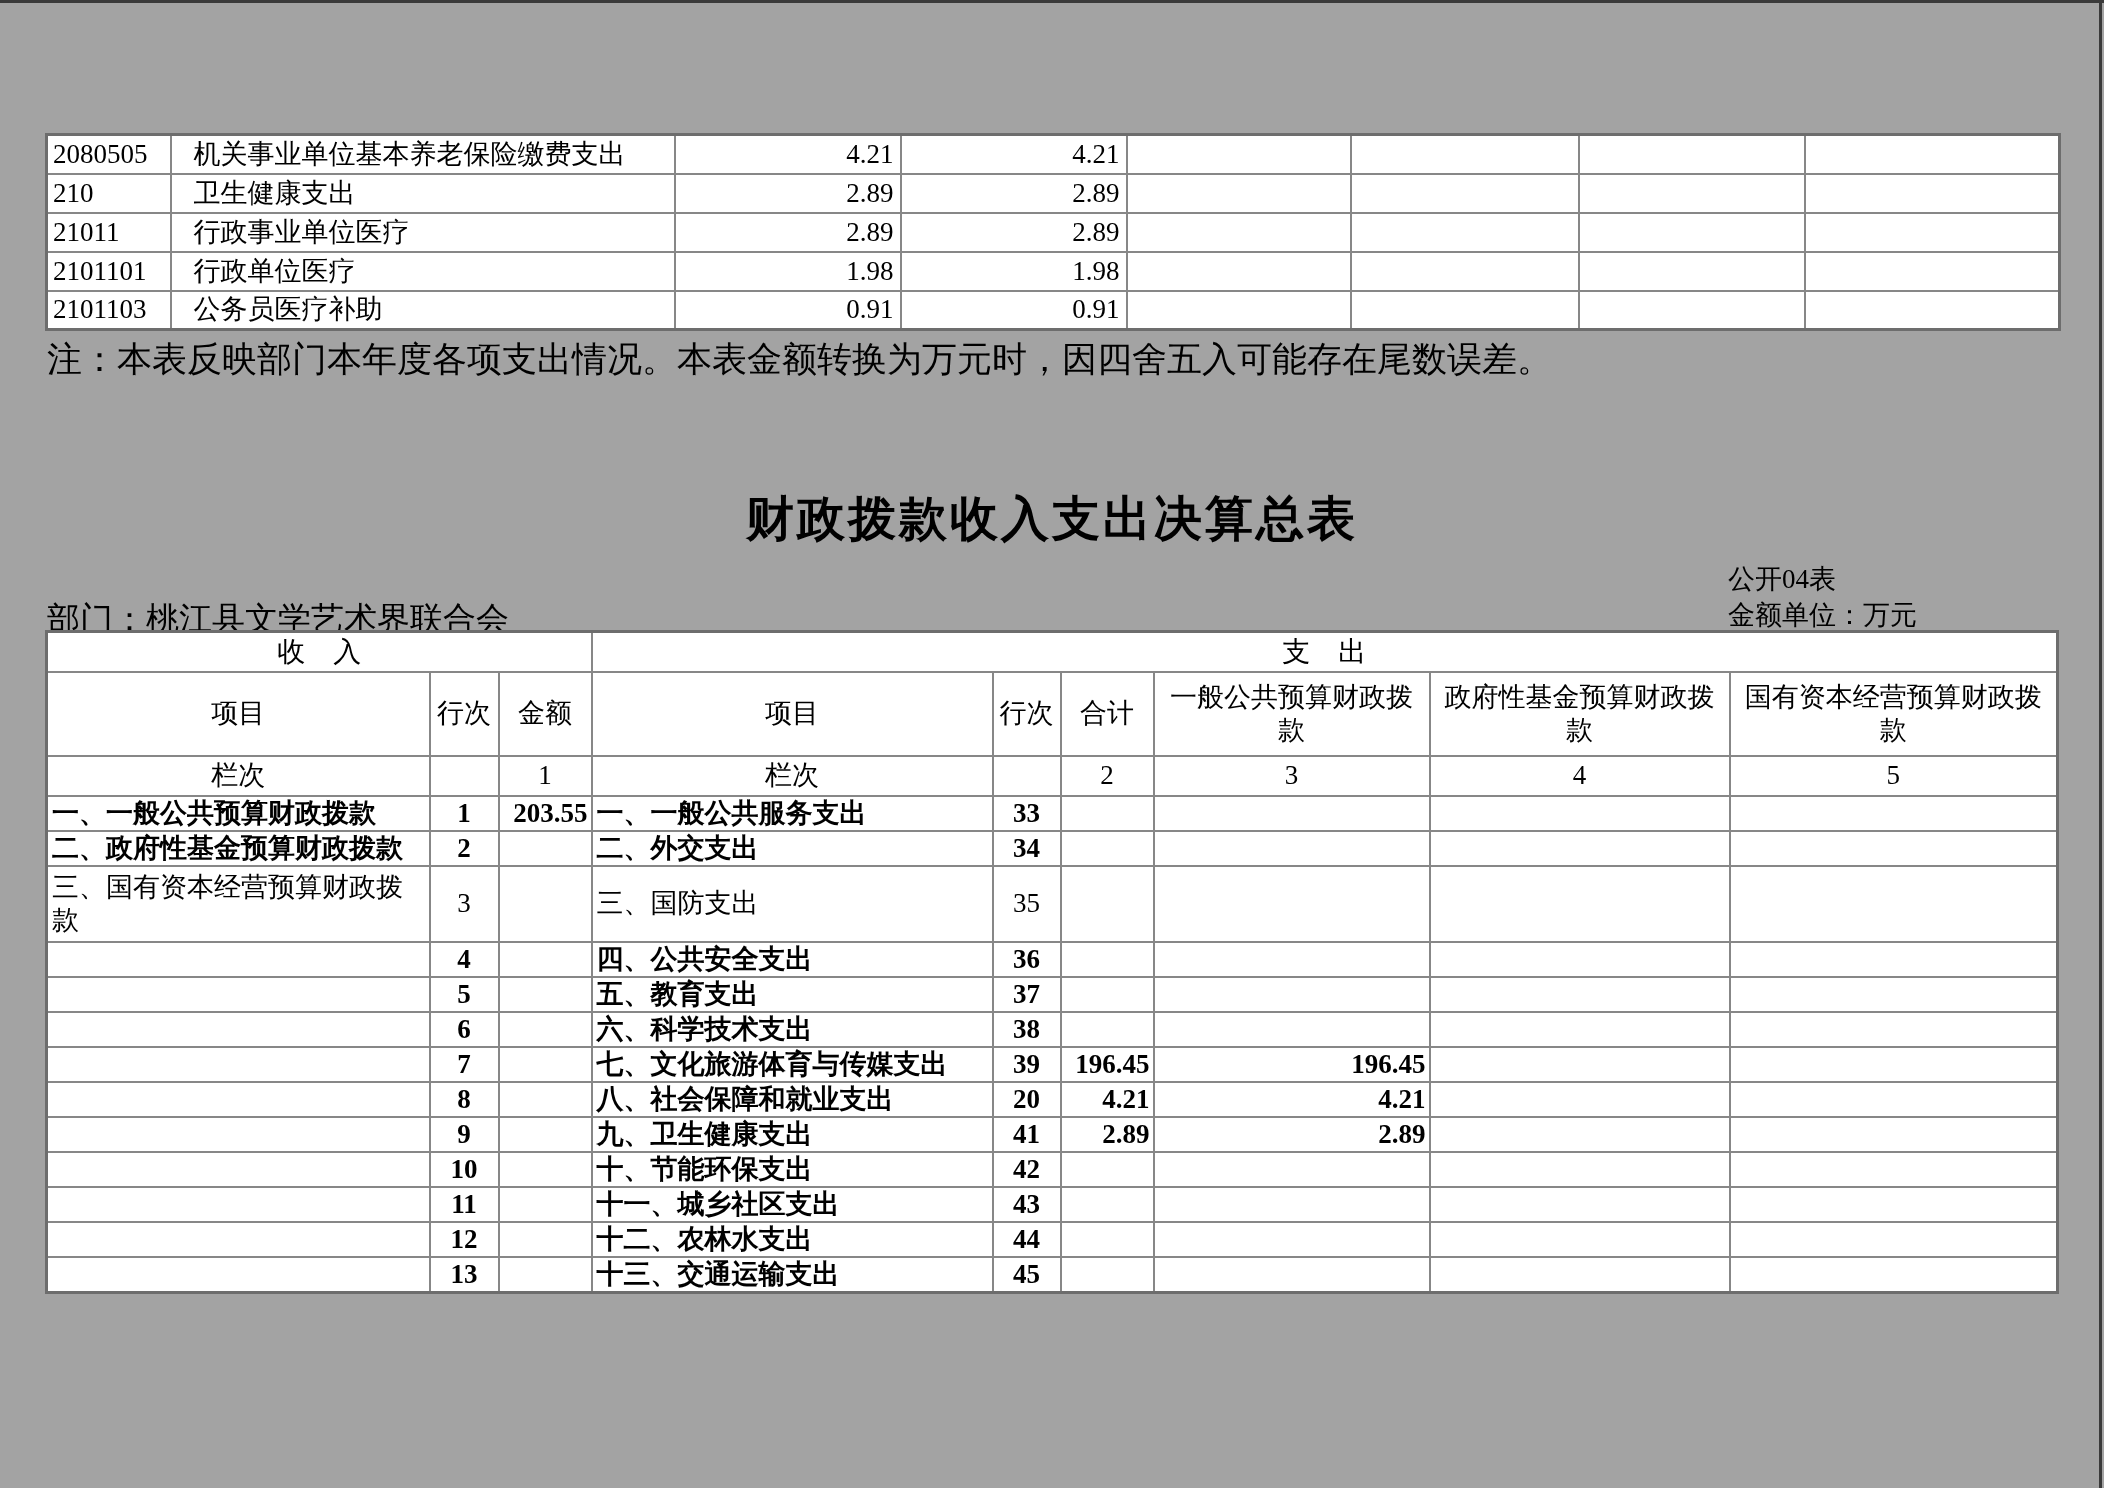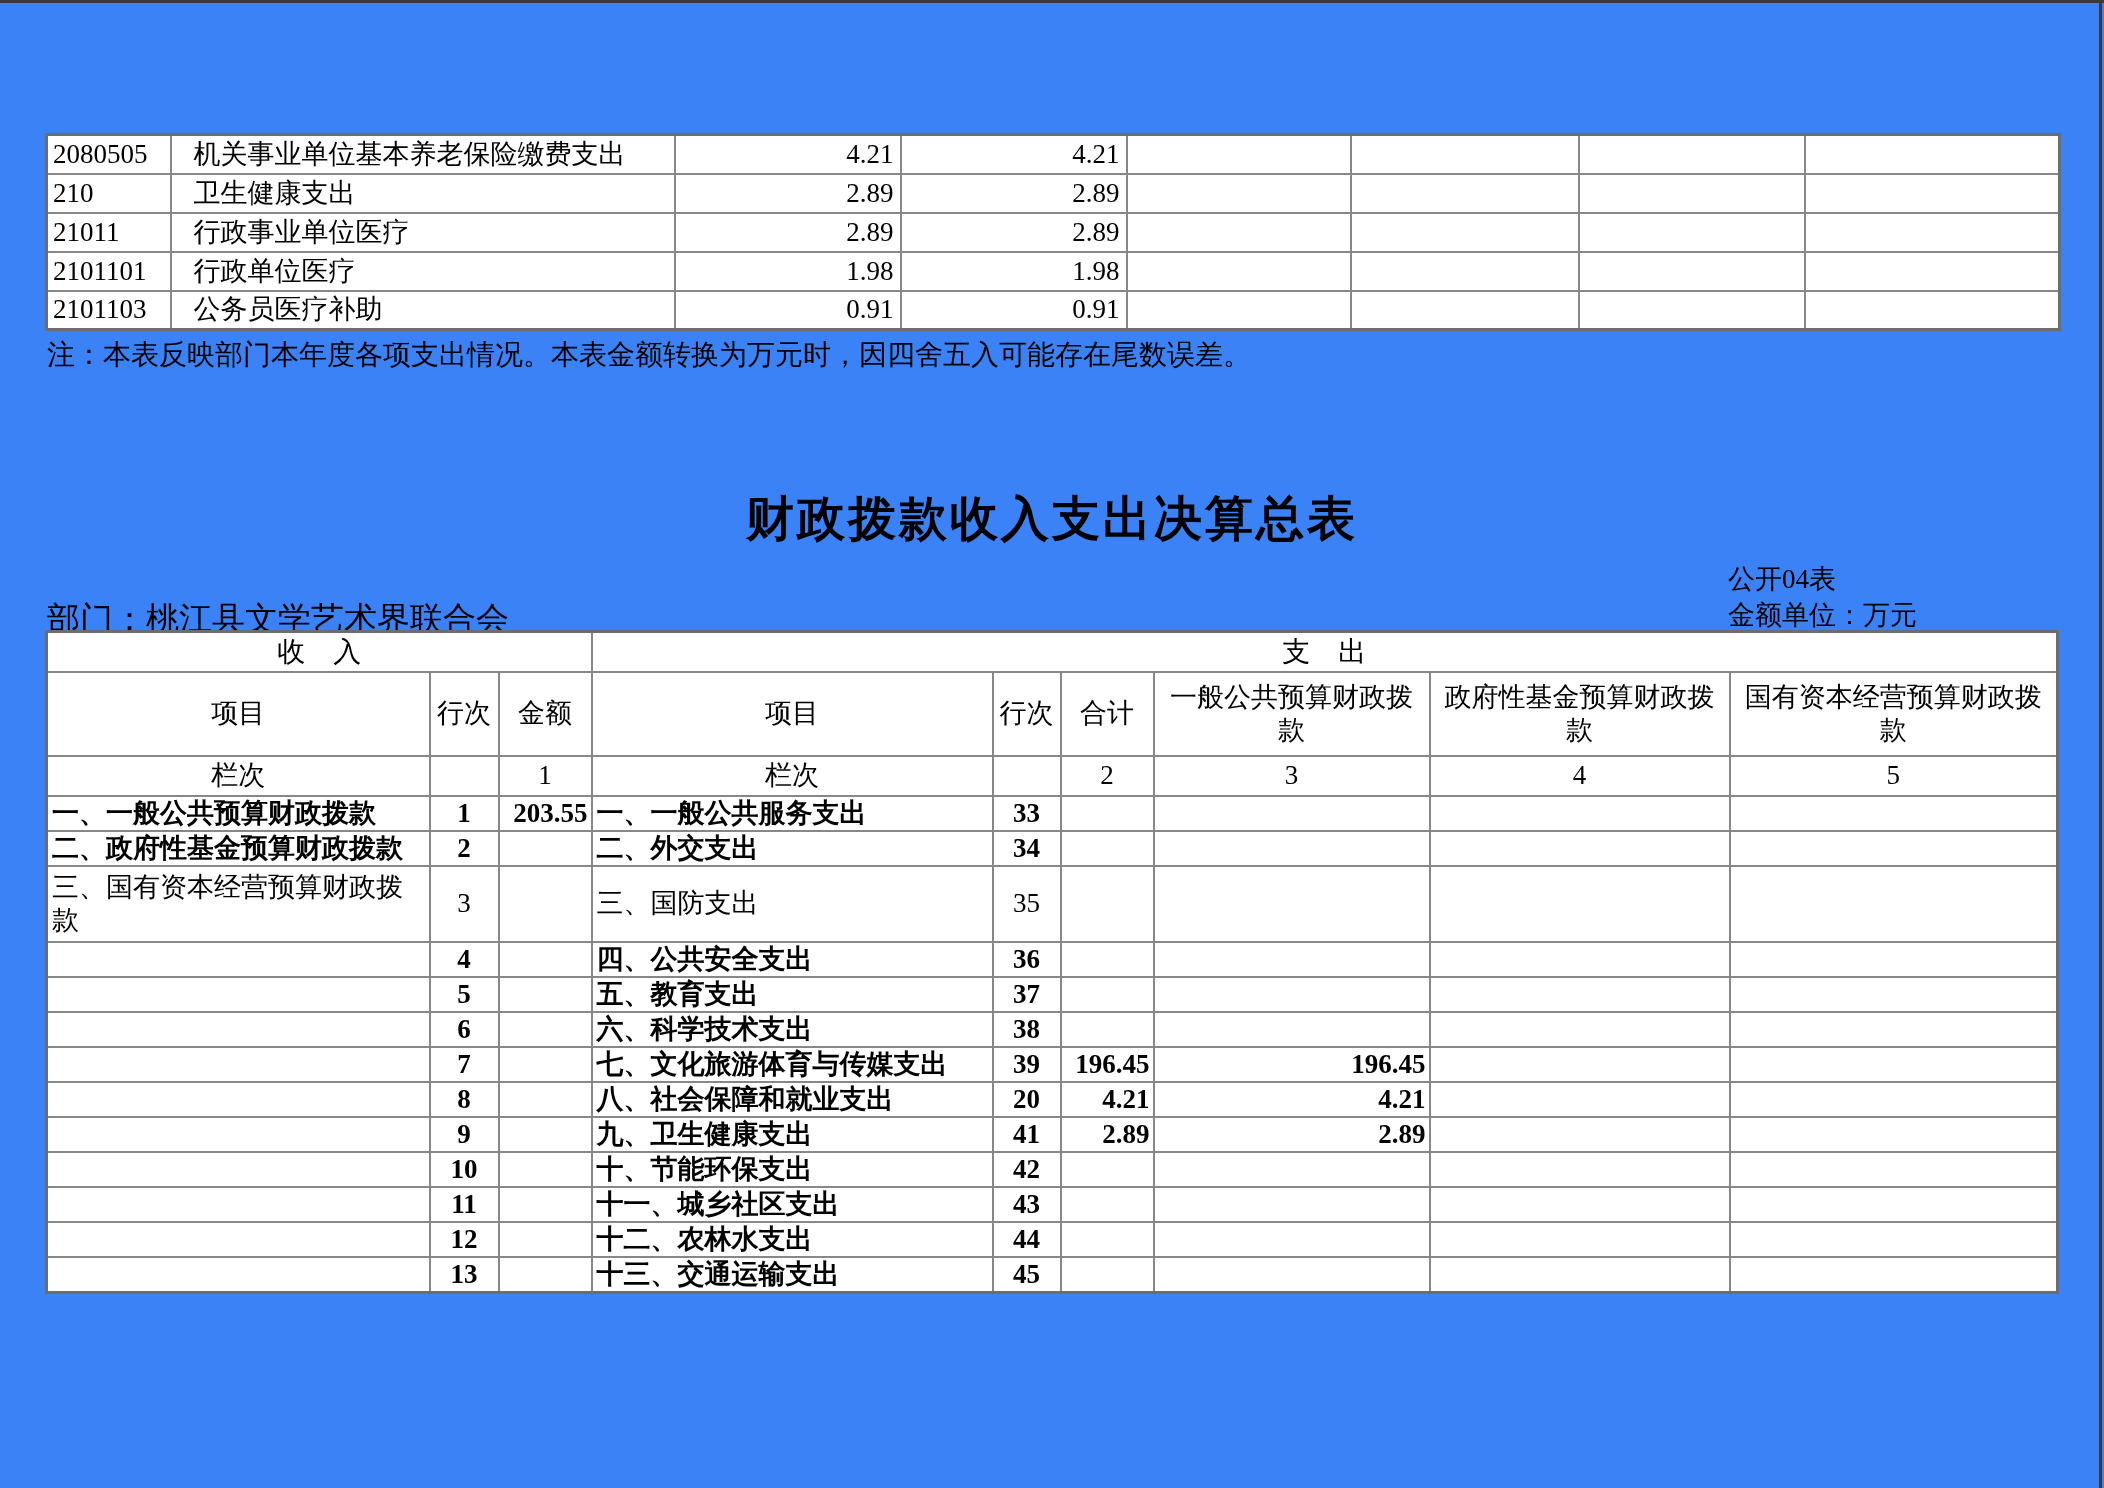--- a/index.html
+++ b/index.html
@@ -1,18 +1,18 @@
 <!DOCTYPE html>
 <html><head>
 <meta charset="utf-8">
 <style>
   * { box-sizing: border-box; }
   html,body { margin:0; padding:0; background:#fff; }
   .page {
-    position:relative; width:2104px; height:1488px; background:#3b82f6;
+    position:relative; width:2104px; height:1488px; background:#a3a3a3;
     font-family:"Liberation Serif","DejaVu Serif",serif; color:#000;
     overflow:hidden;
   }
   .page-top-rule { position:absolute; left:0; top:0; width:2104px; height:3px; background:#3a3a3a; }
   .page-right-rule { position:absolute; top:0; right:2px; width:3px; height:1488px; background:#3a3a3a; }
 
   table { border-collapse:collapse; table-layout:fixed; background:#fff; }
   td {
     border:2px solid #878787; font-size:27px; line-height:33px;
     vertical-align:middle; padding:0 3px; overflow:hidden;
@@ -21,21 +21,21 @@
   .ac { text-align:center; }
   .ar { text-align:right; }
 
   
   .detail-table { position:absolute; left:45px; top:133px; width:2013px; border:3px solid #6d6d6d; }
   .detail-table tr { height:39px; }
   .detail-table td.code { padding-left:5px; }
   .detail-table td.item { padding-left:22px; }
   .detail-table td.num  { padding-right:6px; }
 
-  .note { position:absolute; left:47px; top:336px; font-size:28px; }
+  .note { position:absolute; left:47px; top:336px; font-size:35px; }
 
   .report-title {
     position:absolute; left:0; top:487px; width:2104px;
     text-align:center; font-size:48px; font-weight:bold; letter-spacing:3px;
   }
   .meta-code { position:absolute; left:1728px; top:561px; font-size:27px; }
   .meta-dept { position:absolute; left:47px;  top:597px; font-size:33px; }
   .meta-unit { position:absolute; left:1728px; top:597px; font-size:27px; }
 
   

